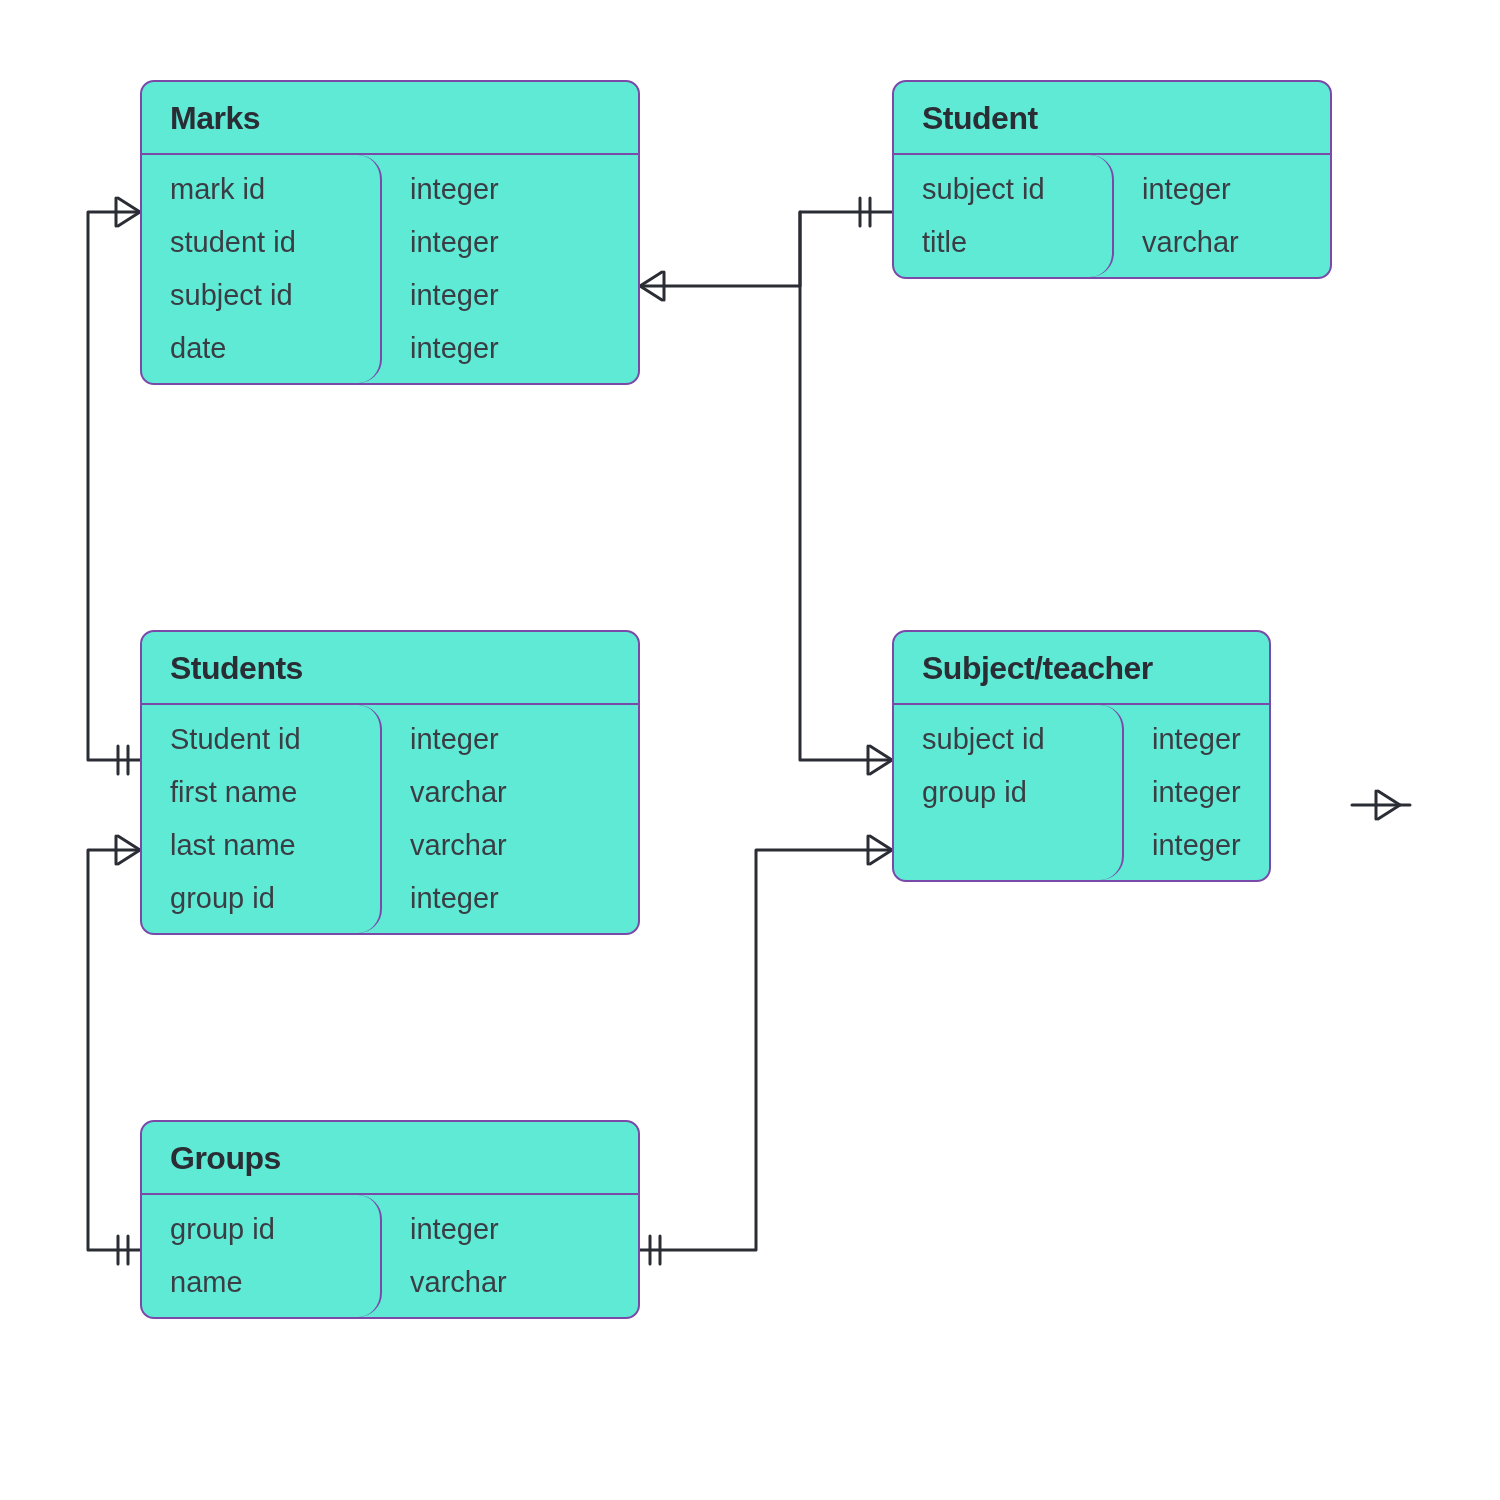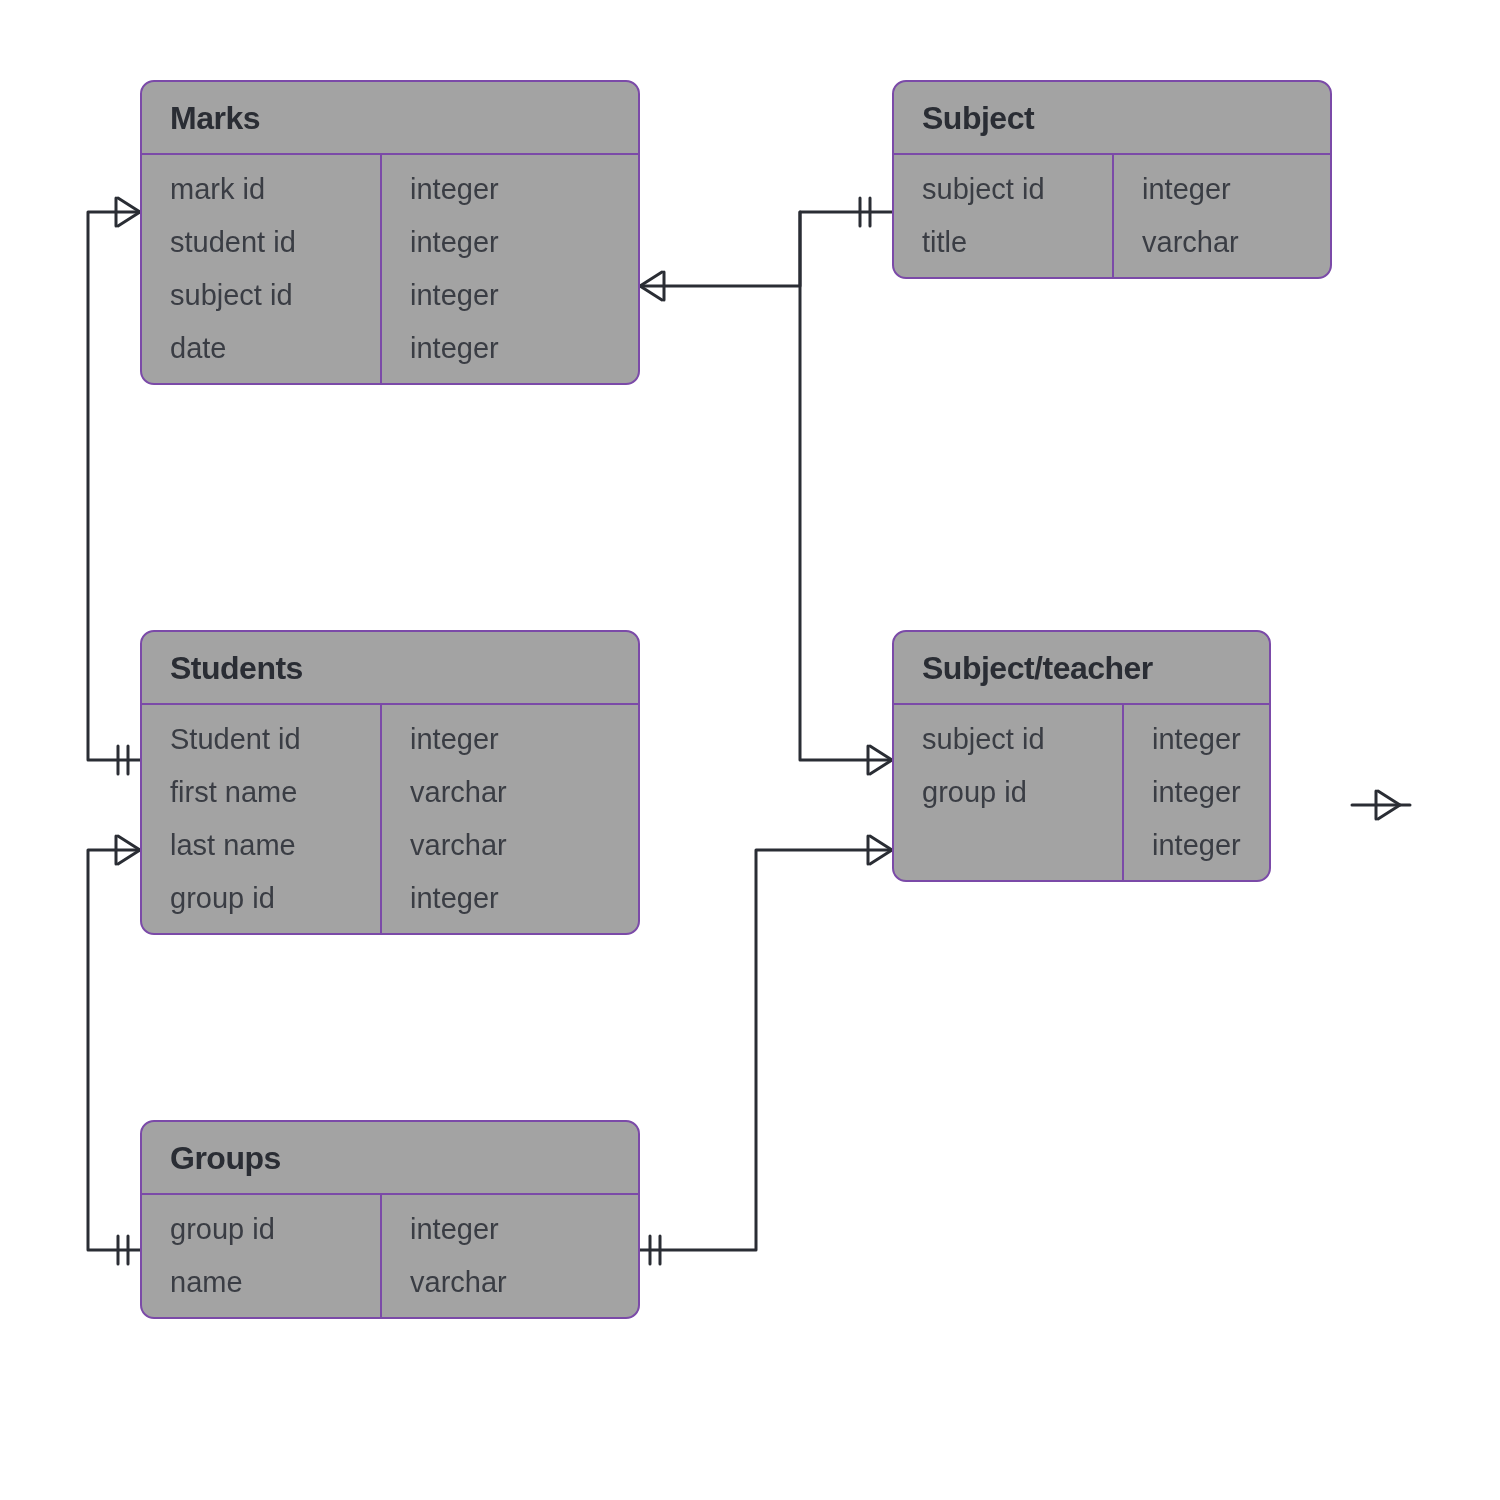--- a/index.html
+++ b/index.html
@@ -5,35 +5,35 @@
     * { box-sizing: border-box; margin: 0; padding: 0; }
     html, body { width: 1500px; height: 1500px; background: #fff; font-family: -apple-system, BlinkMacSystemFont, 'Segoe UI', sans-serif; }
     .canvas { position: relative; width: 1500px; height: 1500px; }
     svg.connectors { position: absolute; top: 0; left: 0; width: 1500px; height: 1500px; pointer-events: none; }
     svg.connectors path, svg.connectors line { stroke: #2a2d34; stroke-width: 3; fill: none; stroke-linejoin: round; stroke-linecap: round; }
 
     .entity {
       position: absolute;
       border: 2px solid #7b4aa8;
       border-radius: 14px;
-      background: #a3a3a3;
+      background: #5eead4;
       overflow: hidden;
     }
     .entity-header {
       padding: 18px 28px 16px 28px;
       border-bottom: 2px solid #7b4aa8;
       font-weight: 700;
       font-size: 32px;
       color: #2a2d34;
       letter-spacing: -0.5px;
     }
     .entity-body {
       display: flex;
     }
-    .col { display: flex; flex-direction: column; }
+    .col { display: flex; flex-direction: column; border-radius: 24px; }
     .col.names { border-right: 2px solid #7b4aa8; }
     .cell {
       padding: 10px 28px;
       font-size: 29px;
       color: #3a3d44;
       white-space: nowrap;
     }
     .cell:first-child { padding-top: 18px; }
     .cell:last-child { padding-bottom: 18px; }
 
@@ -109,21 +109,21 @@
     <div class="col types">
       <div class="cell">integer</div>
       <div class="cell">integer</div>
       <div class="cell">integer</div>
       <div class="cell">integer</div>
     </div>
   </div>
 </div>
 
 <div class="entity subjects">
-  <div class="entity-header">Subject</div>
+  <div class="entity-header">Student</div>
   <div class="entity-body">
     <div class="col names">
       <div class="cell">subject id</div>
       <div class="cell">title</div>
     </div>
     <div class="col types">
       <div class="cell">integer</div>
       <div class="cell">varchar</div>
     </div>
   </div>

